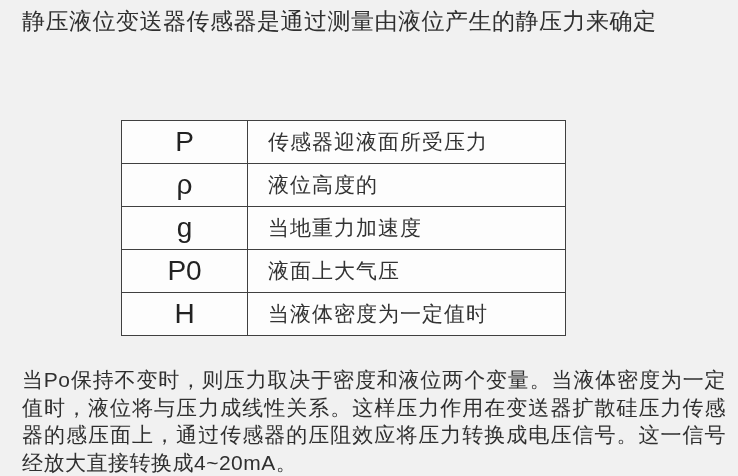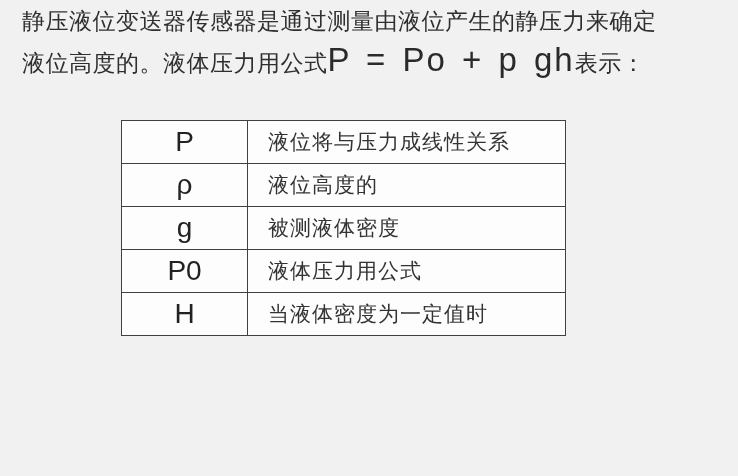--- a/index.html
+++ b/index.html
@@ -81,42 +81,42 @@
     text-align: justify;
   }
 </style>
 </head>
 <body>
 
 <div class="page">
 
   <div class="intro">
     <div class="intro-line1">静压液位变送器传感器是通过测量由液位产生的静压力来确定</div>
-    <div class="intro-line2"><span>液位高度的。液体压力用公式</span><span class="formula">P = Po + p gh</span><span>表示：</span></div>
   </div>
 
   <table class="symbols-table">
     <tbody>
       <tr>
         <td class="sym">P</td>
-        <td class="desc">液位将与压力成线性关系</td>
+        <td class="desc">传感器迎液面所受压力</td>
       </tr>
       <tr>
         <td class="sym">ρ</td>
         <td class="desc">液位高度的</td>
       </tr>
       <tr>
         <td class="sym">g</td>
-        <td class="desc">被测液体密度</td>
+        <td class="desc">当地重力加速度</td>
       </tr>
       <tr>
         <td class="sym">P0</td>
-        <td class="desc">液体压力用公式</td>
+        <td class="desc">液面上大气压</td>
       </tr>
       <tr>
         <td class="sym">H</td>
         <td class="desc">当液体密度为一定值时</td>
       </tr>
     </tbody>
   </table>
 
+  <p class="body-text">当Po保持不变时，则压力取决于密度和液位两个变量。当液体密度为一定值时，液位将与压力成线性关系。这样压力作用在变送器扩散硅压力传感器的感压面上，通过传感器的压阻效应将压力转换成电压信号。这一信号经放大直接转换成4~20mA。</p>
 
 </div>
 
 </body></html>

